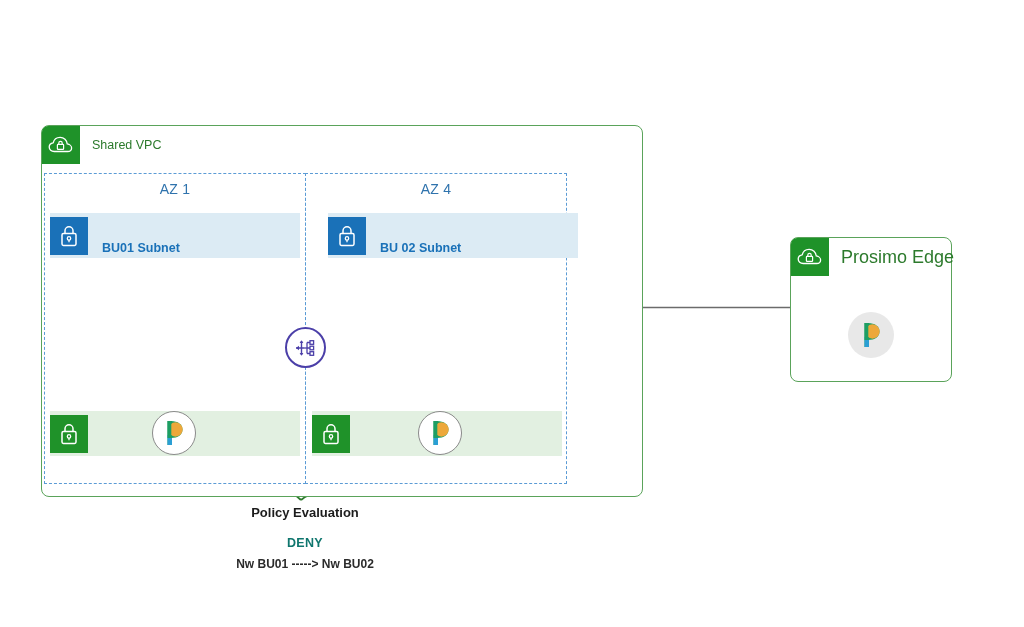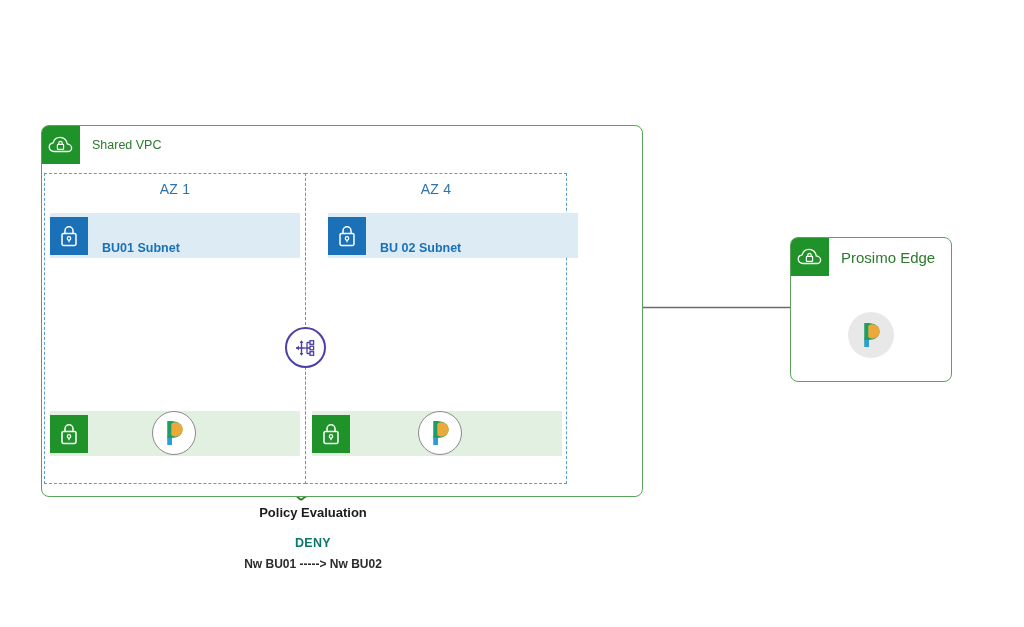--- a/index.html
+++ b/index.html
@@ -176,21 +176,21 @@
   }
   .edge-header {
     position: absolute;
     left: 0;
     top: 0;
     display: flex;
     align-items: center;
     height: 38px;
   }
   .edge-title {
-    font-size: 15px;
+    font-size: 18px;
     color: #2c7a2c;
     margin-left: 12px;
     white-space: nowrap;
   }
   .edge-logo-disc {
     position: absolute;
     left: 50%;
     top: 74px;
     transform: translateX(-50%);
     width: 46px;
@@ -227,21 +227,21 @@
   #flow-text {
     left: 0;
     top: 557px;
     font-size: 12px;
     font-weight: bold;
     color: #2b2b2b;
   }
   
   #policy-eval, #deny-text, #flow-text {
     width: 602px;
-    left: 12px;
+    left: 4px;
   }
 </style>
 </head>
 <body>
 
 <svg id="canvas" viewBox="0 0 1024 627" xmlns="http://www.w3.org/2000/svg">
   <defs>
     <marker id="arrow-gray" markerWidth="9" markerHeight="9" refX="6.2" refY="3.2" orient="auto" markerUnits="strokeWidth">
       <path d="M0,0 L7,3.2 L0,6.4 z" fill="#4a4a4a"></path>
     </marker>

